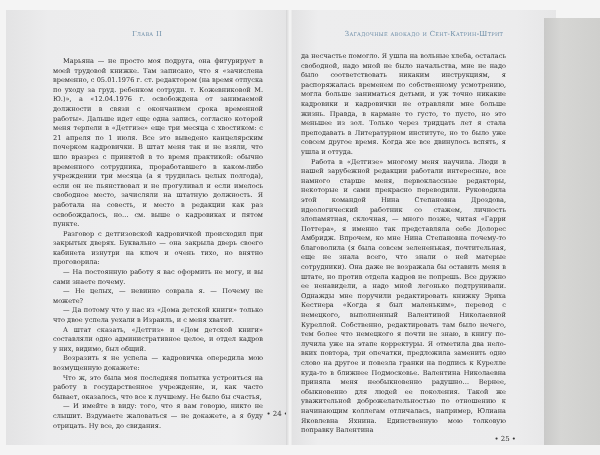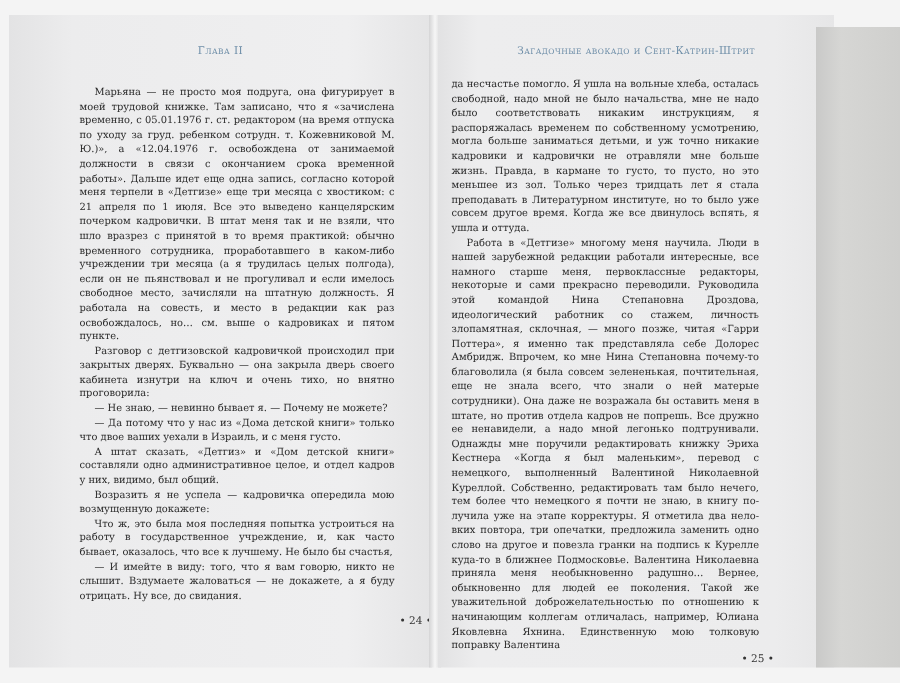--- a/index.html
+++ b/index.html
@@ -58,22 +58,23 @@
 </style>
 </head>
 <body>
 
 <div class="book">
   <div class="page left">
     <div class="running-head">Глава II</div>
     <div class="text">
       <p>Марьяна — не просто моя подруга, она фигурирует в моей трудовой книжке. Там записано, что я «зачислена временно, с 05.01.1976 г. ст. редактором (на время отпуска по уходу за груд. ребенком сотрудн. т. Кожевниковой М. Ю.)», а «12.04.1976 г. освобождена от занимаемой должности в связи с окончанием срока временной работы». Дальше идет еще одна запись, согласно которой меня терпели в «Детгизе» еще три месяца с хвостиком: с 21 апреля по 1 июля. Все это выведено канцелярским почерком кадровички. В штат меня так и не взяли, что шло вразрез с принятой в то время практикой: обычно временного сотрудника, проработавшего в каком-либо учреждении три месяца (а я трудилась целых полгода), если он не пьянствовал и не прогуливал и если имелось свободное место, зачисляли на штатную должность. Я работала на совесть, и место в редакции как раз освобождалось, но… см. выше о кадровиках и пятом пункте.</p>
       <p>Разговор с детгизовской кадровичкой происходил при закрытых дверях. Буквально — она закрыла дверь своего кабинета изнутри на ключ и очень тихо, но внятно проговорила:</p>
-      <p>— Не знаю, — невинно бывает я. — Почему не можете?</p>
-      <p>— Да потому что у нас из «Дома детской книги» только что двое ваших уехали в Израиль, и с меня густо.</p>
+      <p>— На постоянную работу я вас оформить не могу, и вы сами знаете почему.</p>
+      <p>— Не целых, — невинно соврала я. — Почему не можете?</p>
+      <p>— Да потому что у нас из «Дома детской книги» только что двое успела уехали в Израиль, и с меня хватит.</p>
       <p>А штат сказать, «Детгиз» и «Дом детской книги» составляли одно административное целое, и отдел кадров у них, видимо, был общий.</p>
       <p>Возразить я не успела — кадровичка опередила мою возмущенную докажете:</p>
       <p>Что ж, это была моя последняя попытка устроиться на работу в государственное учреждение, и, как часто бывает, оказалось, что все к лучшему. Не было бы счастья,</p>
       <p>— И имейте в виду: того, что я вам говорю, никто не слышит. Вздумаете жаловаться — не докажете, а я буду отрицать. Ну все, до свидания.</p>
     </div>
     <div class="folio">• 24 •</div>
   </div>
 
   <div class="spine"></div>
 

